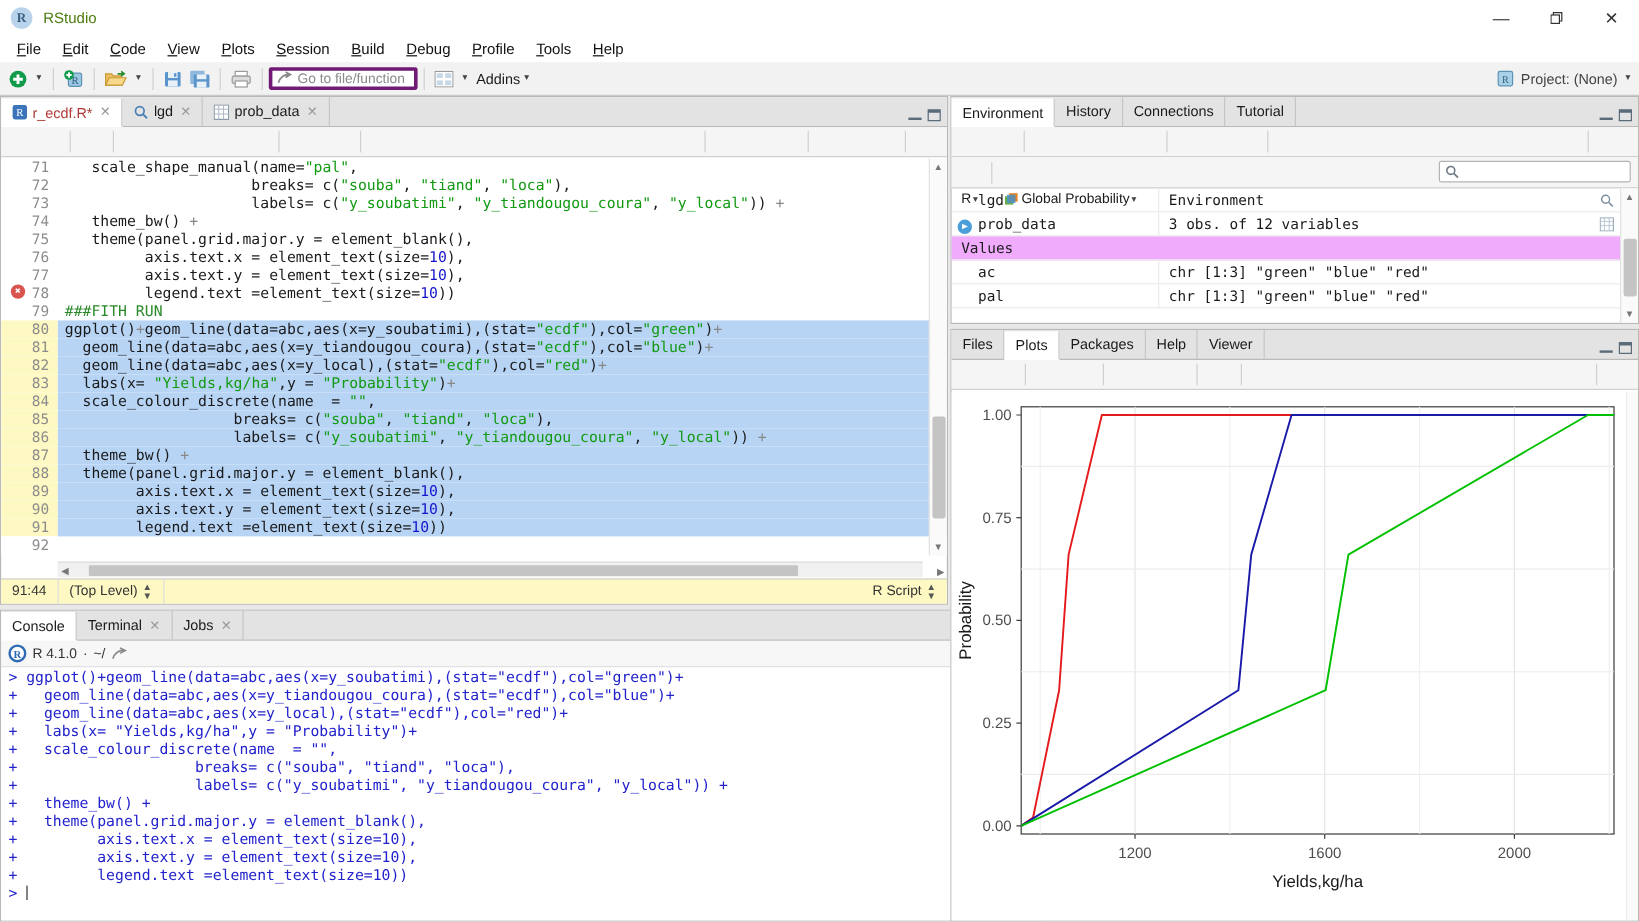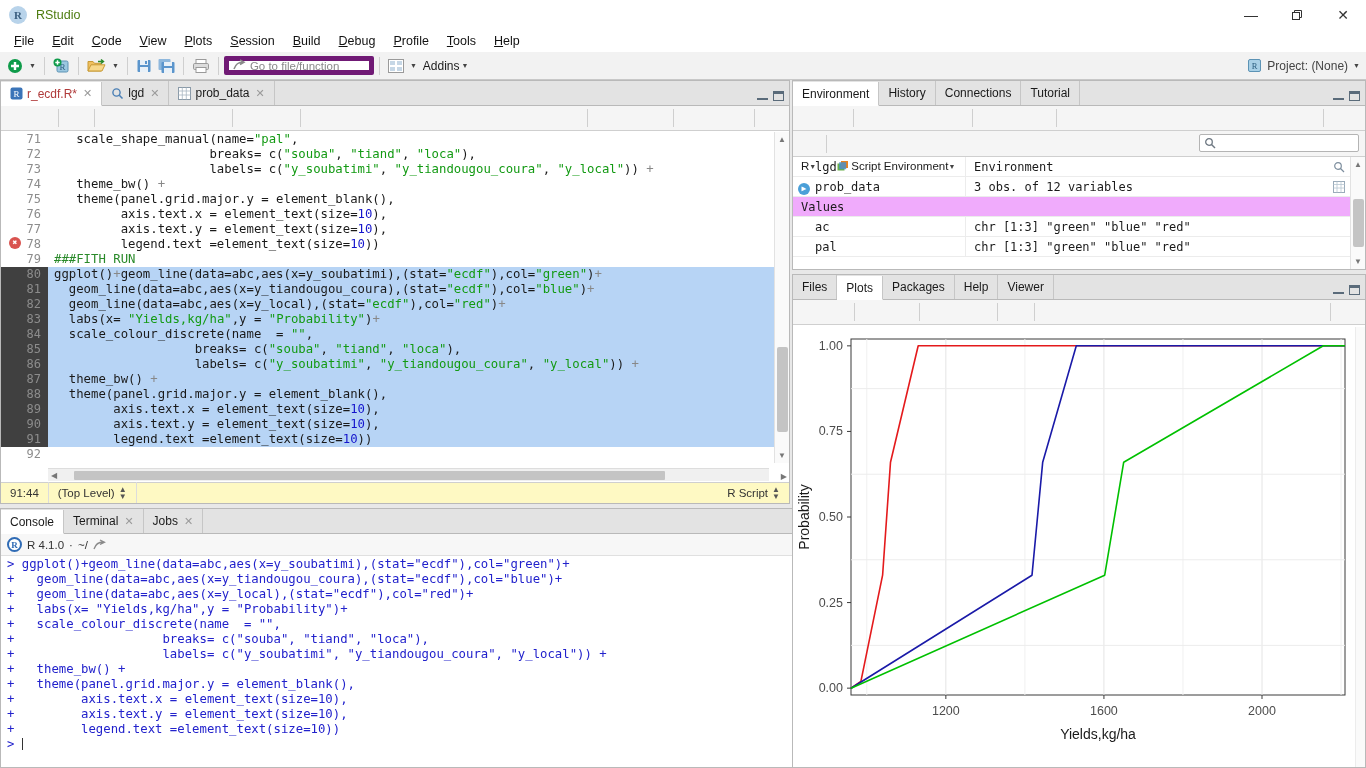--- a/index.html
+++ b/index.html
@@ -51,22 +51,22 @@
     display: flex; align-items: center; padding: 0 4px;
     position: relative;
   }
   .tb-btn {
     height: 24px; display: flex; align-items: center;
     padding: 0 3px; cursor: default; gap: 2px;
   }
   .tb-sep { width: 1px; height: 18px; background: #cfcfcf; margin: 0 5px; }
   .caret { font-size: 7px; color: #444; line-height: 1; }
   #gotofile {
-    width: 150px; height: 19px; background: #fff;
-    border: 5px solid #701a75; border-radius: 2px;
+    width: 124px; height: 19px; background: #fff;
+    border: 3px solid #701a75; border-radius: 2px;
     display: flex; align-items: center; padding-left: 4px;
     font-size: 11.5px; color: #8a8a8a; gap: 4px;
   }
   #project-indicator {
     position: absolute; right: 6px; display: flex;
     align-items: center; gap: 5px; font-size: 12px; color: #444;
   }
 
   
   #workspace {
@@ -131,21 +131,21 @@
     background: #fff; position: relative;
   }
   .gut.err::before {
     content: "\2716"; position: absolute; left: 8px; top: 0px;
     width: 12px; height: 12px; line-height: 12px;
     border-radius: 50%; background: #d9534f; color: #fff;
     font-size: 8px; text-align: center;
   }
   .ctext { flex: 1; padding-left: 6px; }
   .sel .ctext { background: #b7d4f5; }
-  .sel .gut { background: #404040; }
+  .sel .gut { background: #fef9c3; }
   .k-str { color: #139a13; }
   .k-num { color: #1414cc; }
   .k-cmt { color: #2a8a2a; }
   .k-pl  { color: #888; }
   #ed-hscroll {
     position: absolute; left: 47px; right: 20px; bottom: 22px;
     height: 13px; background: #f0f0f0;
     border-top: 1px solid #ddd; display: flex; align-items: center;
   }
   #ed-hthumb { height: 9px; background: #c4c4c4; border-radius: 1px; width: 82%; margin-left: 14px; }
@@ -655,21 +655,21 @@
           <span>R</span>
           <span class="caret">▼</span>
         </div>
         <div class="tb-sep"></div>
         <div class="sb-btn">
           <svg width="14" height="13" viewBox="0 0 14 13">
             <rect x="0.5" y="3.5" width="7" height="7" fill="#6ab04a"></rect>
             <rect x="4" y="1" width="7" height="7" fill="#e8821e"></rect>
             <rect x="2.2" y="2.2" width="7" height="7" fill="#4a90c8" opacity="0.85"></rect>
           </svg>
-          <span>Script Environment</span>
+          <span>Global Probability</span>
           <span class="caret">▼</span>
         </div>
         <div id="env-filter">
           <svg width="12" height="12" viewBox="0 0 12 12">
             <circle cx="5" cy="5" r="3.3" fill="none" stroke="#6e7882" stroke-width="1.3"></circle>
             <path d="M7.5 7.5 L11 11" stroke="#6e7882" stroke-width="1.4"></path>
           </svg>
         </div>
       </div>
 

